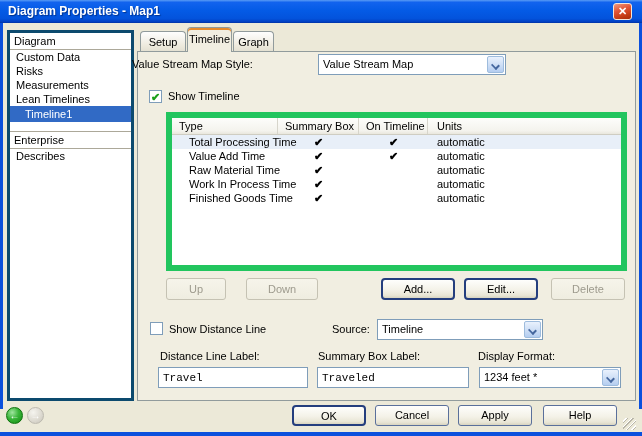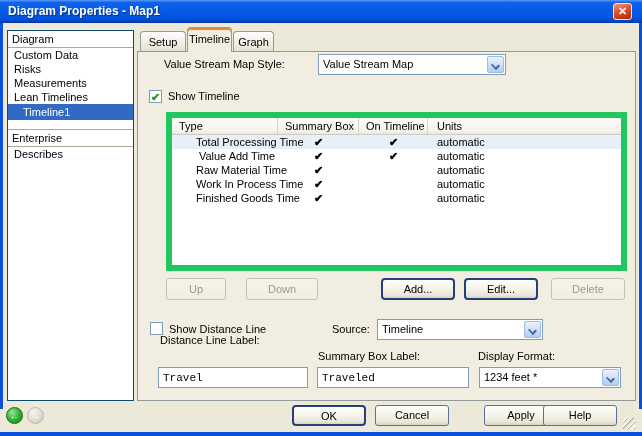--- a/index.html
+++ b/index.html
@@ -17,21 +17,21 @@
   .titlebar { position:absolute; left:0; top:0; width:642px; height:23px;
     background:linear-gradient(180deg,#5a9cf5 0%,#1263ee 10%,#045be6 45%,#0353dc 80%,#013ec0 96%,#002f9a 100%);
     color:#fff; font-weight:bold; font-size:12px; line-height:23px; padding-left:8px;
     text-shadow:1px 1px 1px #00338f; }
   .closebtn { position:absolute; left:613px; top:3px; width:19px; height:17px; border-radius:3px;
     border:1px solid #f5e6d8; background:linear-gradient(160deg,#f0997e 0%,#e25537 40%,#c33b13 75%,#a52d0a 100%);
     color:#fff; font-size:11px; font-weight:bold; line-height:15px; text-align:center; cursor:default; }
 
   
   .sidebar { position:absolute; left:7px; top:30px; width:127px; height:371px;
-    background:#fff; border:1px solid #0c4a6e; overflow:hidden; }
+    background:#fff; border:3px solid #0c4a6e; overflow:hidden; }
   .side-row { line-height:14px; height:14px; padding-left:6px; white-space:nowrap; }
   .side-group { height:17px; line-height:16px; padding-left:4px; border-bottom:1px solid #aca899; }
   .side-group.ent { margin-top:9px; border-top:1px solid #aca899; height:18px; }
   .side-child { padding-left:15px; height:16px; line-height:16px; }
   .side-sel { background:#316ac5; color:#fff; }
 
   
   .nav-back { position:absolute; left:6px; top:407px; width:17px; height:17px; border-radius:50%;
     background:radial-gradient(circle at 35% 30%, #9fe59f 0%, #39b539 45%, #128a12 100%);
     border:1px solid #0c710c; color:#fff; font-weight:bold; font-size:10px; line-height:15px; text-align:center; }
@@ -73,21 +73,21 @@
     background:#fff; border:6px solid #22c55e; z-index:5; overflow:hidden; }
   .lhead { display:flex; height:17px; background:linear-gradient(#fdfdfb,#f4f3ed 80%,#e9e7dd);
     border-bottom:1px solid #cfcdc2; }
   .hcell { line-height:16px; padding-left:7px; border-right:1px solid #d7d5cb; }
   .hc-type { width:106px; }
   .hc-summary { width:81px; }
   .hc-ontime { width:69px; }
   .hc-units { flex:1; padding-left:9px; border-right:none; }
   .lrow { display:flex; height:14px; line-height:14px; }
   .lrow.sel { background:#e8eff8; }
-  .rc-type { width:106px; padding-left:24px; white-space:nowrap;text-align:center; }
+  .rc-type { width:106px; padding-left:17px; white-space:nowrap; }
   .rc-summary { width:81px; text-align:center; font-weight:bold; }
   .rc-ontime { width:69px; text-align:center; font-weight:bold; }
   .rc-units { flex:1; padding-left:9px; }
 
   
   .btn { position:absolute; height:22px; z-index:5; text-align:center; line-height:20px;
     border:1px solid #5a709b; border-radius:3px;
     background:linear-gradient(180deg,#fefefc 0%,#f4f2e8 55%,#e9e6d6 85%,#d8d4c0 100%); }
   .btn.strong { border:2px solid #243e7e; border-radius:4px; line-height:18px; }
   .btn.disabled { border:1px solid #c5c2b3; color:#9d9a8d;
@@ -132,21 +132,21 @@
   <div class="nav-fwd">
     <span>→</span>
   </div>
 
   <div class="tab tab-setup">Setup</div>
   <div class="tab tab-timeline active">Timeline</div>
   <div class="tab tab-graph">Graph</div>
 
   <div class="pane"></div>
 
-  <div class="lbl" style="left:164px; top:58px;">Value Stream Map Style:</div>
+  <div class="lbl" style="left:132px; top:58px;">Value Stream Map Style:</div>
   <div class="combo" style="left:318px; top:54px; width:188px;">
     <span>Value Stream Map</span>
     <span class="cbtn">
       <span class="chev"></span>
     </span>
   </div>
 
   <div class="cb" style="left:149px; top:90px;">
     <span>✔</span>
   </div>
@@ -202,32 +202,32 @@
   <div class="cb" style="left:150px; top:322px;"></div>
   <div class="lbl" style="left:169px; top:323px;">Show Distance Line</div>
   <div class="lbl" style="left:332px; top:323px;">Source:</div>
   <div class="combo" style="left:377px; top:319px; width:166px;">
     <span>Timeline</span>
     <span class="cbtn">
       <span class="chev"></span>
     </span>
   </div>
 
-  <div class="lbl" style="left:160px; top:334px;">Distance Line Label:</div>
+  <div class="lbl" style="left:160px; top:350px;">Distance Line Label:</div>
   <div class="lbl" style="left:318px; top:350px;">Summary Box Label:</div>
   <div class="lbl" style="left:478px; top:350px;">Display Format:</div>
 
   <input class="txt" style="left: 158px; top: 367px; width: 150px;" value="Travel">
   <input class="txt" style="left: 317px; top: 367px; width: 152px;" value="Traveled">
   <div class="combo" style="left:479px; top:367px; width:142px;">
     <span>1234 feet *</span>
     <span class="cbtn">
       <span class="chev"></span>
     </span>
   </div>
 
   <div class="btn strong" style="left:292px; top:405px; width:74px; height:21px;">OK</div>
   <div class="btn" style="left:375px; top:405px; width:74px; height:21px; line-height:19px;">Cancel</div>
-  <div class="btn" style="left:484px; top:405px; width:74px; height:21px; line-height:19px;">Apply</div>
+  <div class="btn" style="left:458px; top:405px; width:74px; height:21px; line-height:19px;">Apply</div>
   <div class="btn" style="left:543px; top:405px; width:74px; height:21px; line-height:19px;">Help</div>
 
   <div class="grip"></div>
 </div>
 
 </body></html>

